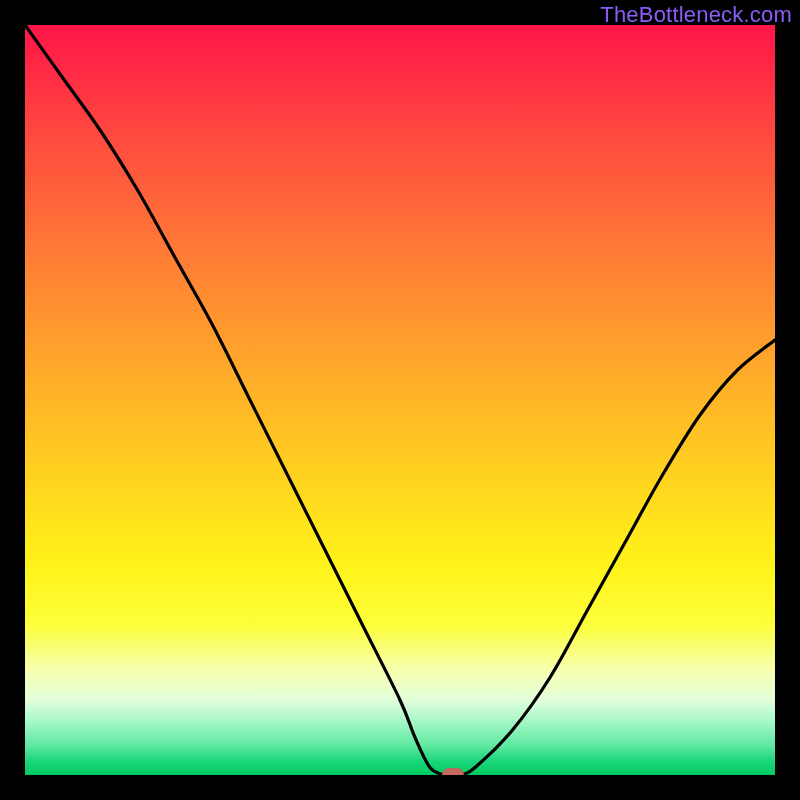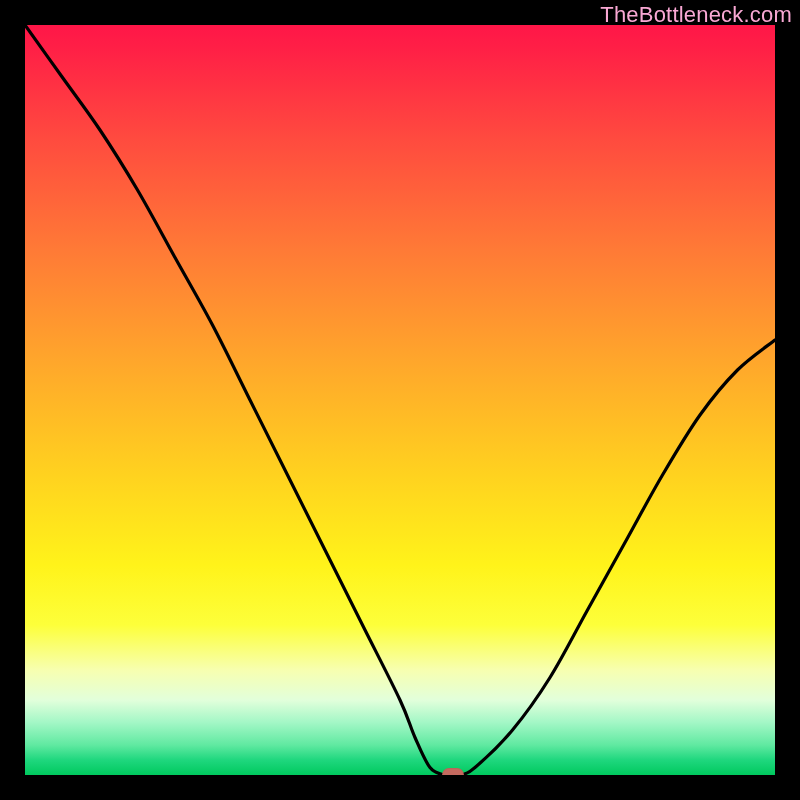--- a/index.html
+++ b/index.html
@@ -14,21 +14,21 @@
   .frame {
     position: relative;
     width: 800px;
     height: 800px;
     background: #000;
   }
   .watermark {
     position: absolute;
     top: 2px;
     right: 8px;
-    color: #f9a8d4;
+    color: #8b5cf6;
     font-size: 22px;
     font-weight: 500;
     letter-spacing: 0.2px;
     z-index: 5;
     text-align: right;
   }
   .plot-area {
     position: absolute;
     left: 25px;
     top: 25px;

